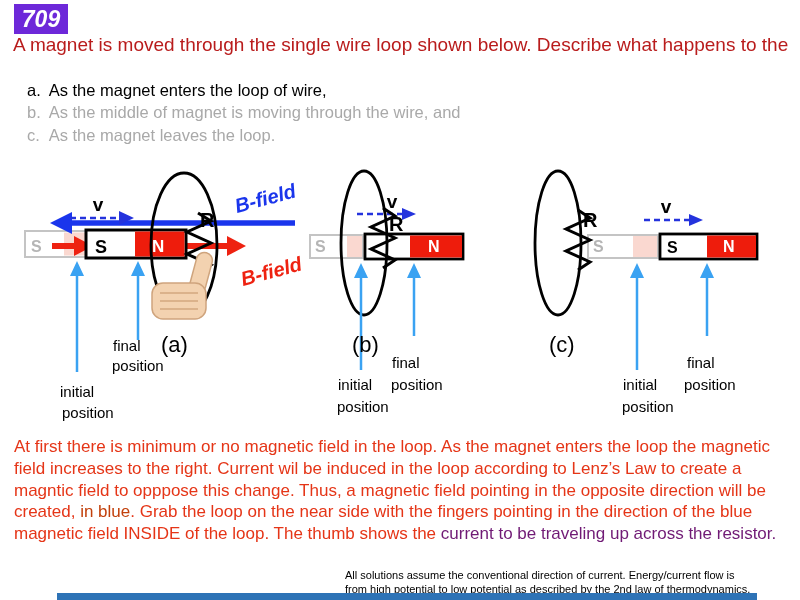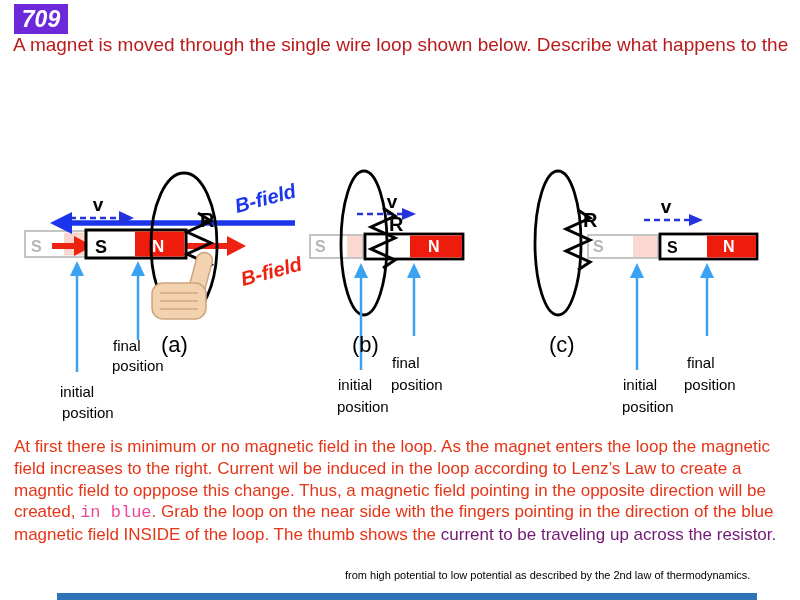--- a/index.html
+++ b/index.html
@@ -11,21 +11,21 @@
          font-size:23px;display:flex;align-items:center;justify-content:center;margin-left:6px;}
 
   .question{position:absolute;left:13px;top:34px;width:782px;
             font-size:19px;line-height:21.5px;color:#b91c1c;}
   .qlist{position:absolute;left:27px;top:79px;font-size:16.5px;line-height:22.4px;color:#000;}
   .qrow .lab{display:inline-block;min-width:18px;}
   .muted{color:#a9a9a9;}
 
   .expl{position:absolute;left:14px;top:436px;width:782px;
         font-size:17px;line-height:21.8px;color:#e53517;}
-  .expl .blue{color:#ec4899;font-family:Liberation Mono, monospace;}
+  .expl .blue{color:#c2410c;}
   .expl .black{color:#701a75;}
 
   .footnote{position:absolute;left:345px;top:569px;width:450px;
             font-size:11px;line-height:13.5px;color:#000;}
 
   .bottombar{position:absolute;left:57px;top:593px;width:700px;height:7px;background:#2e73b6;}
 
   svg.diagrams{position:absolute;left:0;top:0;width:800px;height:600px;}
   svg text{font-family:"Liberation Sans",sans-serif;}
   .lbl{font-size:15px;fill:#000;}
@@ -45,20 +45,25 @@
 <div class="stage">
 
   <div class="badge">
     <span>709</span>
   </div>
 
   <div class="question">
     <div>A magnet is moved through the single wire loop shown below. Describe what happens to the</div>
   </div>
 
+  <div class="qlist">
+    <div class="qrow"><span class="lab">a.</span> <span>As the magnet enters the loop of wire,</span></div>
+    <div class="qrow muted"><span class="lab">b.</span> <span>As the middle of magnet is moving through the wire, and</span></div>
+    <div class="qrow muted"><span class="lab">c.</span> <span>As the magnet leaves the loop.</span></div>
+  </div>
 
   <svg class="diagrams" viewBox="0 0 800 600">
 
     <g>
 
       <g>
         <rect x="25" y="231" width="63" height="26" fill="#ffffff" stroke="#c4c4c4" stroke-width="2"></rect>
         <rect x="64" y="232.5" width="23" height="23" fill="#fad8d0"></rect>
         <text class="mgh" x="31" y="252">S</text>
       </g>
@@ -190,18 +195,19 @@
       <text class="lbl" x="687" y="368">final</text>
       <text class="lbl" x="684" y="390">position</text>
       <text class="lbl" x="623" y="390">initial</text>
       <text class="lbl" x="622" y="412">position</text>
     </g>
   </svg>
 
   <div class="expl"><span>At first there is minimum or no magnetic field in the loop. As the magnet enters the loop the magnetic field increases to the right. Current wil be induced in the loop according to Lenz’s Law to create a magntic field to opppose this change. Thus, a magnetic field pointing in the opposite direction will be created, </span><span class="blue">in blue</span><span>. Grab the loop on the near side with the fingers pointing in the direction of the blue magnetic field INSIDE of the loop. The thumb shows the </span><span class="black">current to be traveling up across the resistor.</span></div>
 
   <div class="footnote">
+    <div>All solutions assume the conventional direction of current. Energy/current flow is</div>
     <div>from high potential to low potential as described by the 2nd law of thermodynamics.</div>
   </div>
 
   <div class="bottombar"></div>
 
 </div>
 
 </body></html>

